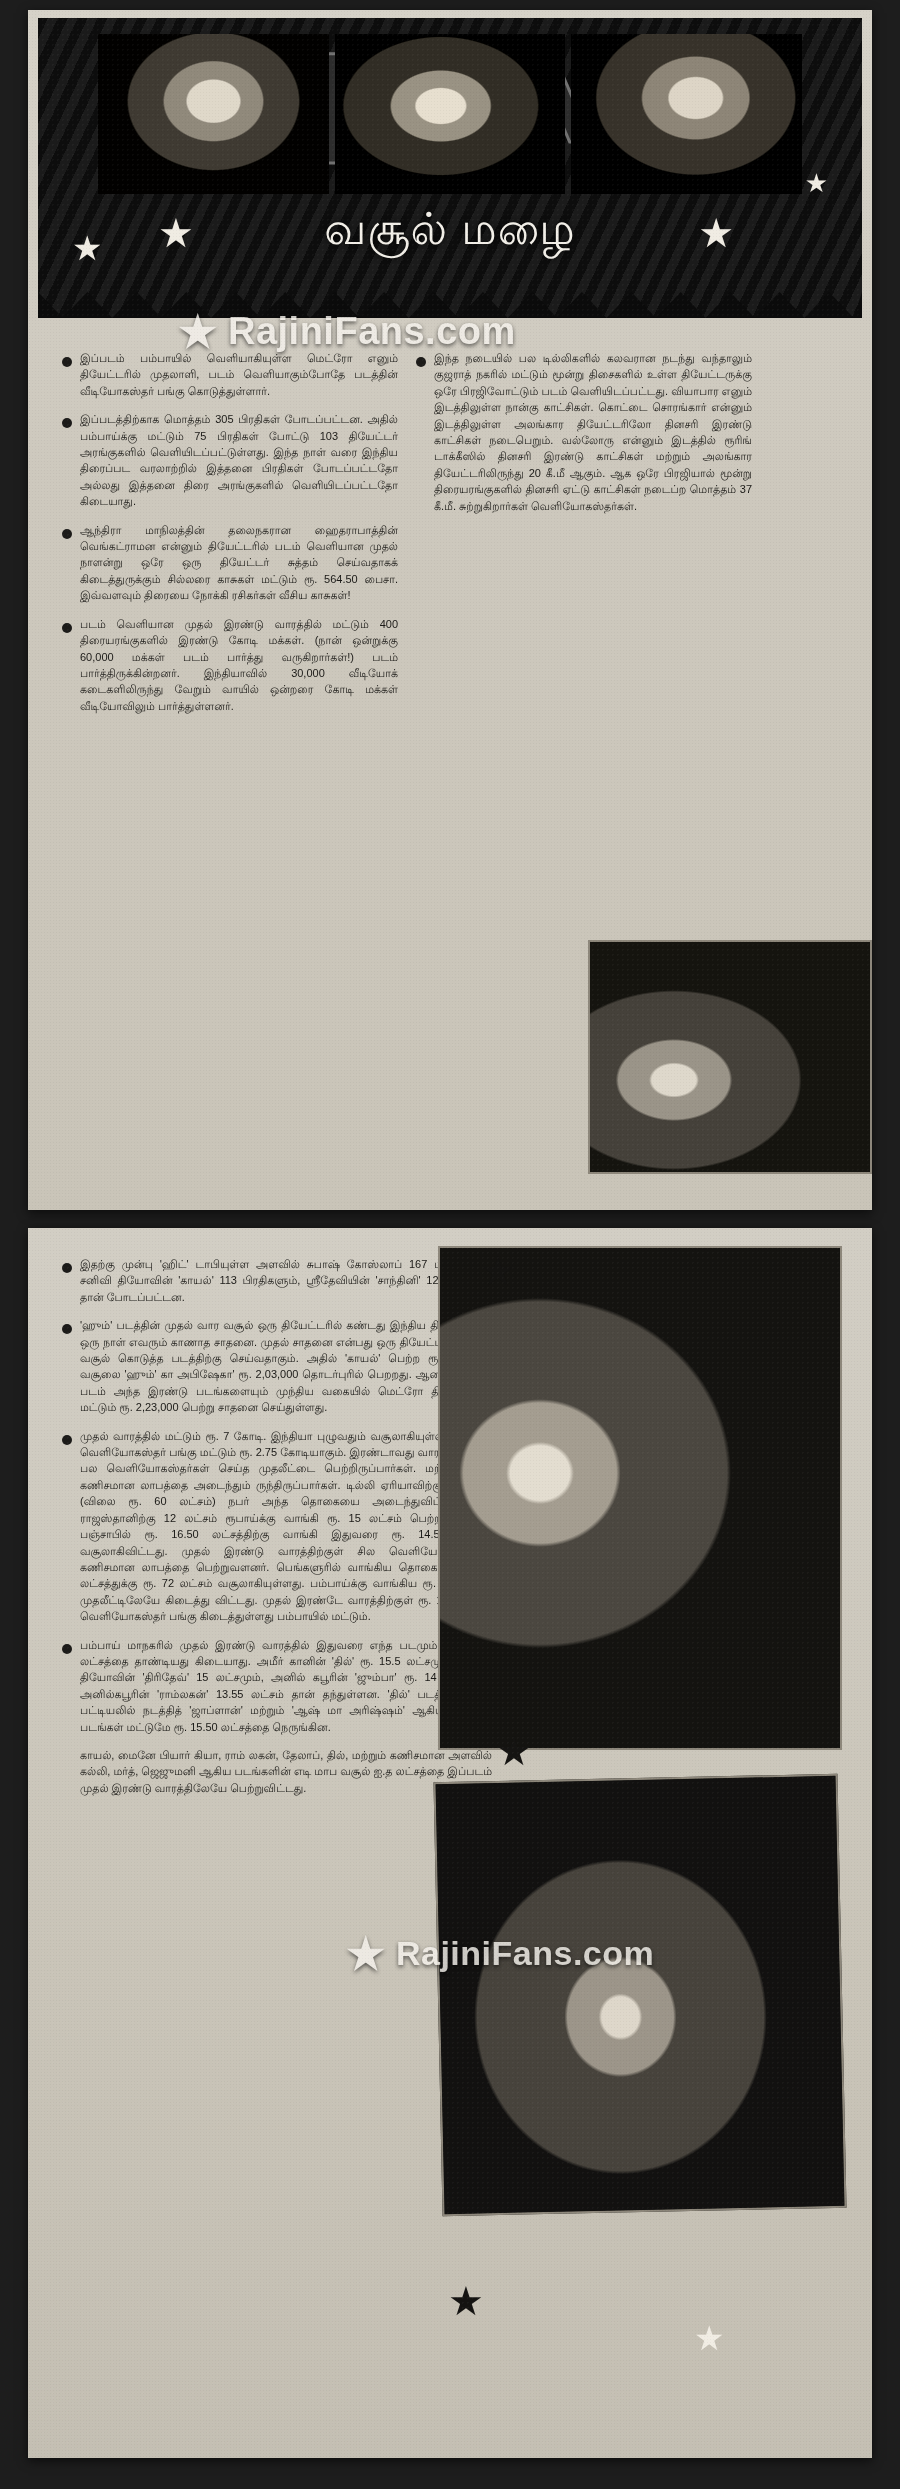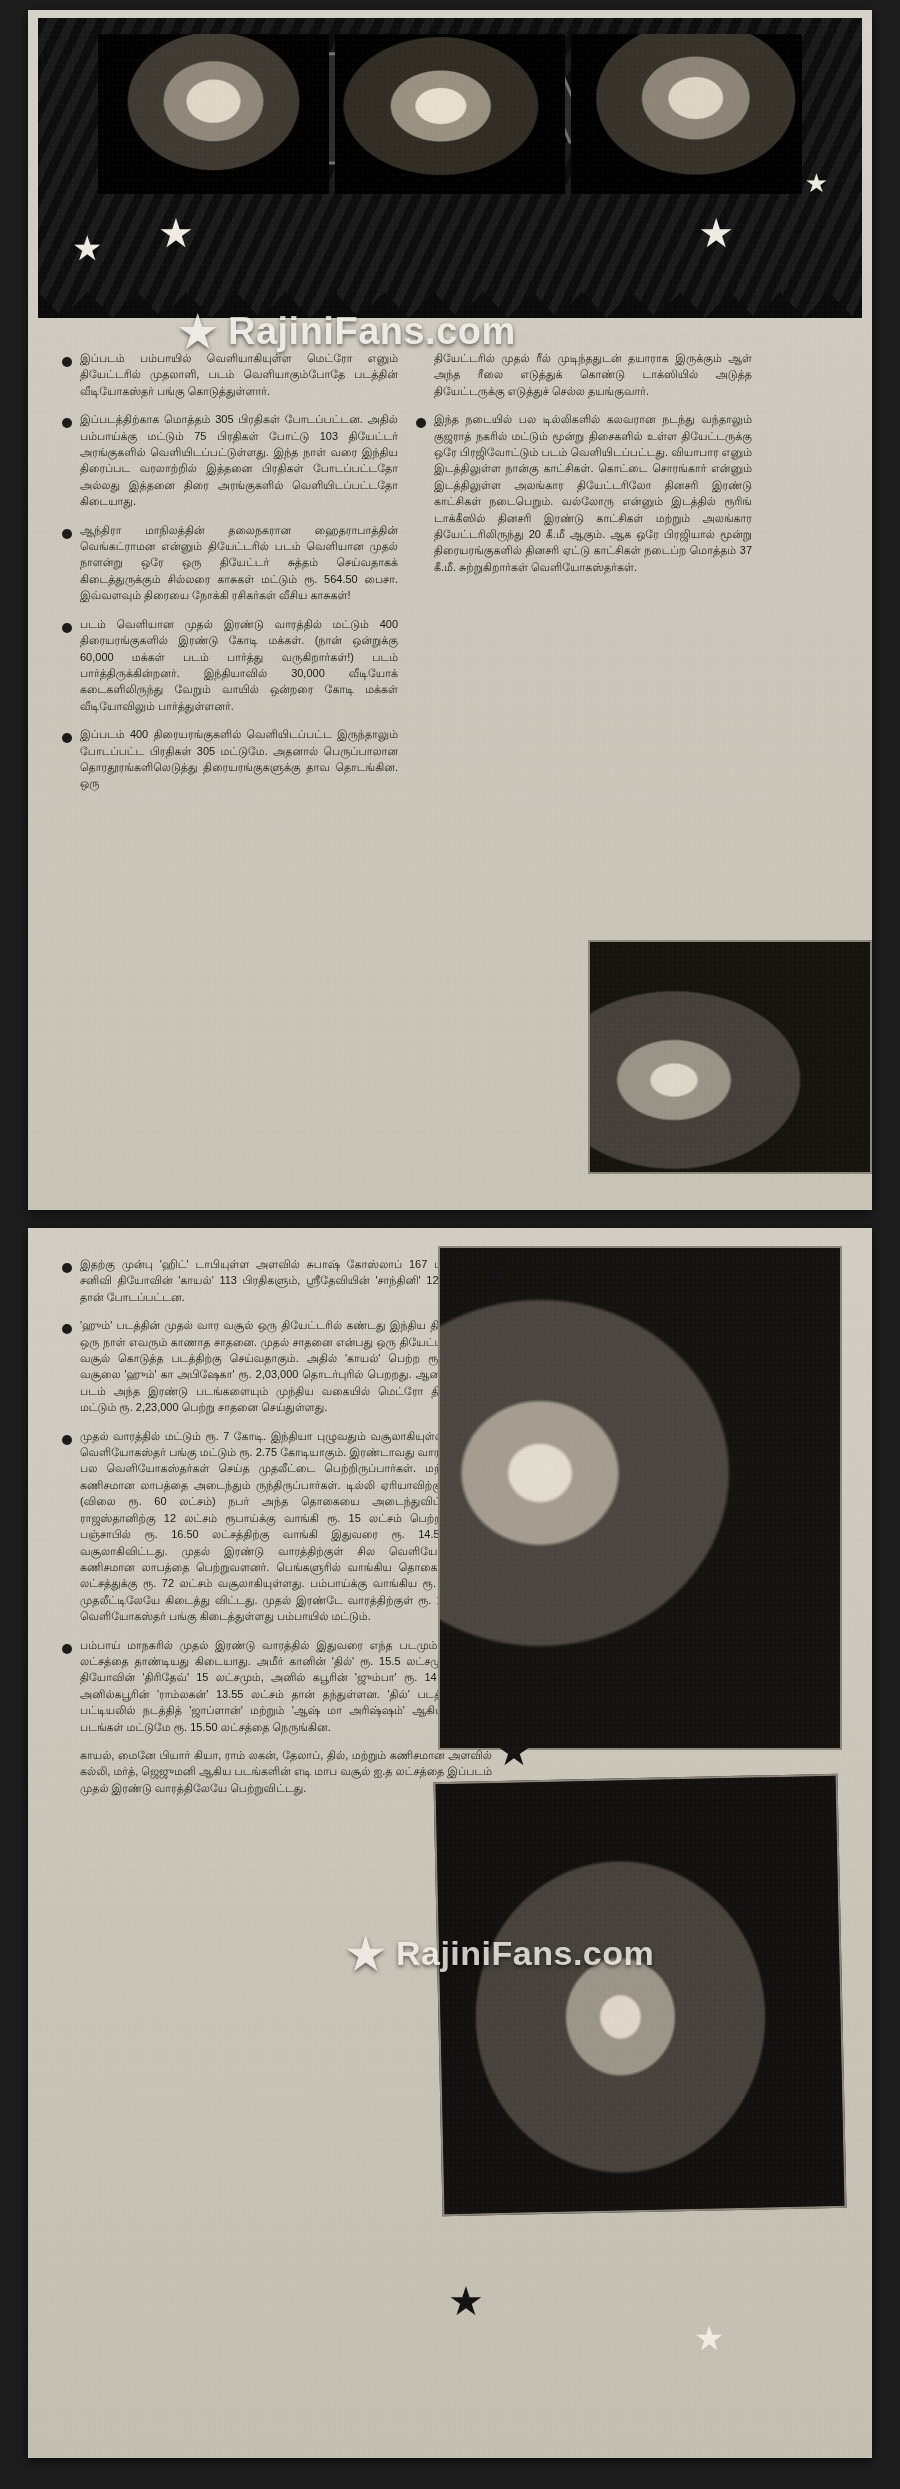--- a/index.html
+++ b/index.html
@@ -102,20 +102,21 @@
       <div class="hum">HUM</div>
       <div class="photos">
         <div class="ph ph1"></div>
         <div class="ph ph2"></div>
         <div class="ph ph3"></div>
       </div>
       <div class="star star-a">★</div>
       <div class="star star-b">★</div>
       <div class="star star-c">★</div>
       <div class="star star-d">★</div>
+      <div class="title-tam">வசூல் மழை</div>
       <div class="zig2"></div>
     </div>
 
     <div class="wm wm1">
       <span class="wstar">★</span>
       <span>RajiniFans.com</span>
     </div>
 
     <div class="cols">
       <div class="col">
@@ -128,30 +129,23 @@
           <span class="ptext">இப்படத்திற்காக மொத்தம் 305 பிரதிகள் போடப்பட்டன. அதில் பம்பாய்க்கு மட்டும் 75 பிரதிகள் போட்டு 103 தியேட்டர் அரங்குகளில் வெளியிடப்பட்டுள்ளது. இந்த நாள் வரை இந்திய திரைப்பட வரலாற்றில் இத்தனை பிரதிகள் போடப்பட்டதோ அல்லது இத்தனை திரை அரங்குகளில் வெளியிடப்பட்டதோ கிடையாது.</span>
         </div>
         <div class="para">
           <span class="bullet"></span>
           <span class="ptext">ஆந்திரா மாநிலத்தின் தலைநகரான ஹைதராபாத்தின் வெங்கட்ராமன என்னும் தியேட்டரில் படம் வெளியான முதல் நாளன்று ஒரே ஒரு தியேட்டர் சுத்தம் செய்வதாகக் கிடைத்துருக்கும் சில்லரை காசுகள் மட்டும் ரூ. 564.50 பைசா. இவ்வளவும் திரையை நோக்கி ரசிகர்கள் வீசிய காசுகள்!</span>
         </div>
         <div class="para">
           <span class="bullet"></span>
           <span class="ptext">படம் வெளியான முதல் இரண்டு வாரத்தில் மட்டும் 400 திரையரங்குகளில் இரண்டு கோடி மக்கள். (நான் ஒன்றுக்கு 60,000 மக்கள் படம் பார்த்து வருகிறார்கள்!) படம் பார்த்திருக்கின்றனர். இந்தியாவில் 30,000 வீடியோக் கடைகளிலிருந்து வேறும் வாயில் ஒன்றரை கோடி மக்கள் வீடியோவிலும் பார்த்துள்ளனர்.</span>
         </div>
-        <div class="para">
-          <span class="bullet"></span>
-          <span class="ptext">இப்படம் 400 திரையரங்குகளில் வெளியிடப்பட்ட இருந்தாலும் போடப்பட்ட பிரதிகள் 305 மட்டுமே. அதனால் பெருப்பாலான தொரதூரங்களிலெடுத்து திரையரங்குகளுக்கு தாவ தொடங்கின. ஒரு</span>
-        </div>
       </div>
 
       <div class="col">
-        <div class="para nob">
-          <span class="ptext">தியேட்டரில் முதல் ரீல் முடிந்ததுடன் தயாராக இருக்கும் ஆள் அந்த ரீலை எடுத்துக் கொண்டு டாக்ஸியில் அடுத்த தியேட்டருக்கு எடுத்துச் செல்ல தயங்குவார்.</span>
-        </div>
         <div class="para">
           <span class="bullet"></span>
           <span class="ptext">இந்த நடையில் பல டில்லிகளில் கலவரான நடந்து வந்தாலும் குஜராத் நகரில் மட்டும் மூன்று திசைகளில் உள்ள தியேட்டருக்கு ஒரே பிரஜிவோட்டும் படம் வெளியிடப்பட்டது. வியாபார எனும் இடத்திலுள்ள நான்கு காட்சிகள். கொட்டை சொரங்கார் என்னும் இடத்திலுள்ள அலங்கார தியேட்டரிலோ தினசரி இரண்டு காட்சிகள் நடைபெறும். வல்லோரு என்னும் இடத்தில் ரூரிங் டாக்கீஸில் தினசரி இரண்டு காட்சிகள் மற்றும் அலங்கார தியேட்டரிலிருந்து 20 கீ.மீ ஆகும். ஆக ஒரே பிரஜியால் மூன்று திரையரங்குகளில் தினசரி ஏட்டு காட்சிகள் நடைப்ற மொத்தம் 37 கீ.மீ. சுற்றுகிறார்கள் வெளியோகஸ்தர்கள்.</span>
         </div>
       </div>
     </div>
 
     <div class="inset ins1"></div>
     <div class="grain"></div>
   </div>

